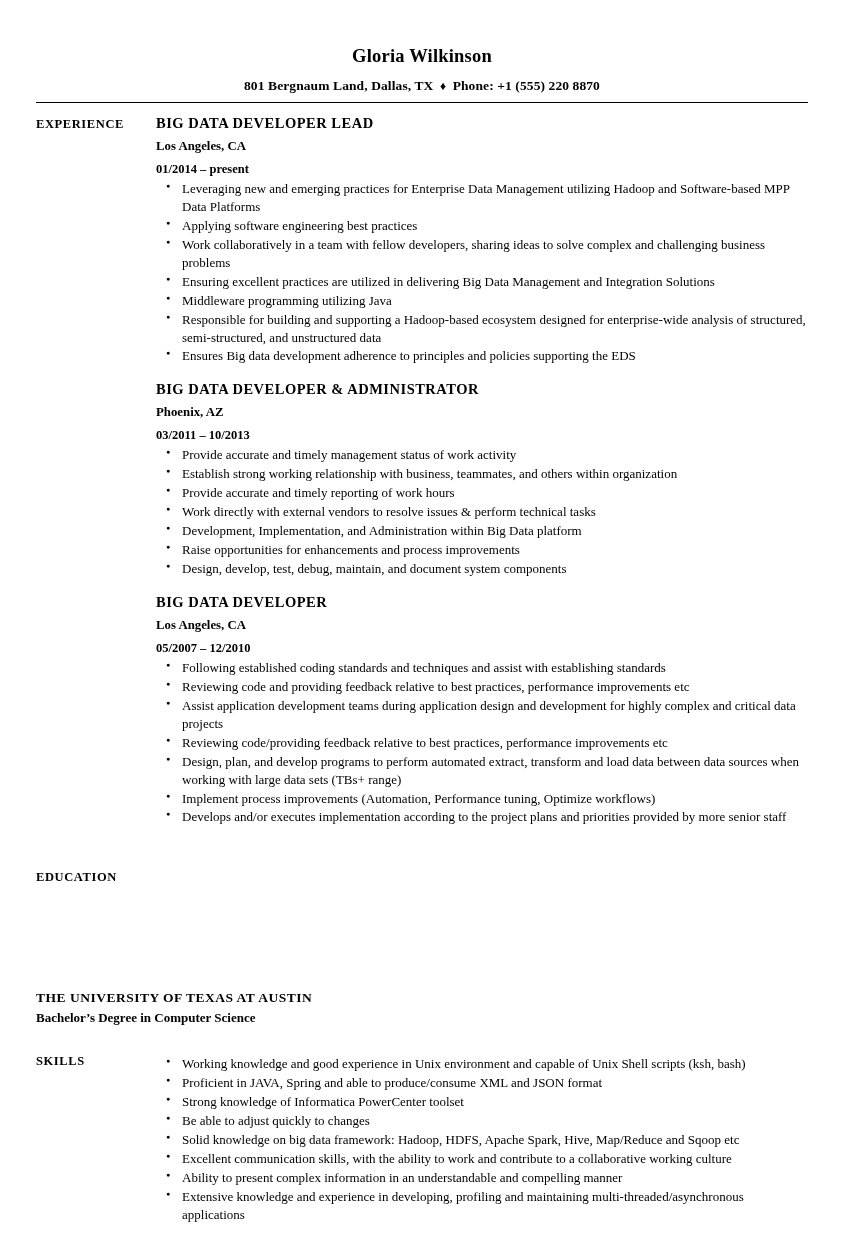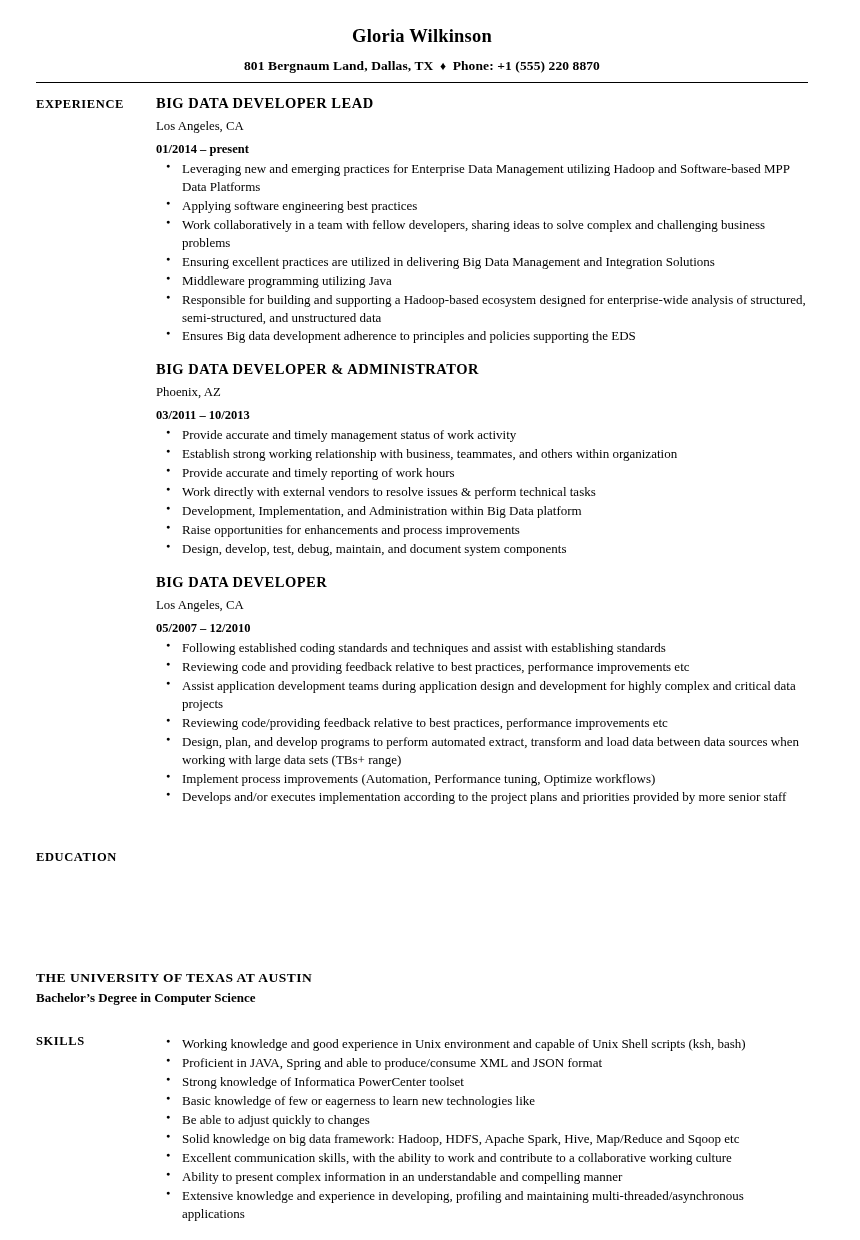--- a/index.html
+++ b/index.html
@@ -11,21 +11,21 @@
     width: 860px;
     height: 1240px;
     font-family: "Liberation Serif", serif;
     color: #000000;
     position: relative;
   }
   .page {
     width: 860px;
     height: 908px;
     box-sizing: border-box;
-    padding: 18px 52px 0 36px;
+    padding: 38px 52px 0 36px;
     position: relative;
   }
   .name {
     text-align: center;
     font-size: 18.5px;
     font-weight: bold;
     letter-spacing: 0.2px;
     margin-top: 8px;
   }
   .contact {
@@ -66,21 +66,21 @@
     min-width: 0;
   }
   .job { margin-bottom: 16px; }
   .job-title {
     font-size: 14.5px;
     font-weight: bold;
     letter-spacing: 0.5px;
   }
   .job-loc {
     font-size: 12.8px;
-    font-weight: normal;
+    font-weight: bold;
     margin-top: 7px;
   }
   .job-dates {
     font-size: 12.5px;
     margin-top: 8px;
     font-weight: bold;
   }
   ul.bullets {
     list-style: none;
     margin: 3px 0 0 0;
@@ -192,21 +192,20 @@
       </div>
     </div>
 
     <div class="section gap-skills">
       <div class="section-label">SKILLS</div>
       <div class="section-content">
         <ul class="bullets skills-list">
           <li>Working knowledge and good experience in Unix environment and capable of Unix Shell scripts (ksh, bash)</li>
           <li>Proficient in JAVA, Spring and able to produce/consume XML and JSON format</li>
           <li>Strong knowledge of Informatica PowerCenter toolset</li>
-          <li>Basic knowledge of few or eagerness to learn new technologies like</li>
           <li>Be able to adjust quickly to changes</li>
           <li>Solid knowledge on big data framework: Hadoop, HDFS, Apache Spark, Hive, Map/Reduce and Sqoop etc</li>
           <li>Excellent communication skills, with the ability to work and contribute to a collaborative working culture</li>
           <li>Ability to present complex information in an understandable and compelling manner</li>
           <li>Extensive knowledge and experience in developing, profiling and maintaining multi-threaded/asynchronous applications</li>
         </ul>
       </div>
     </div>
 
   </div>

